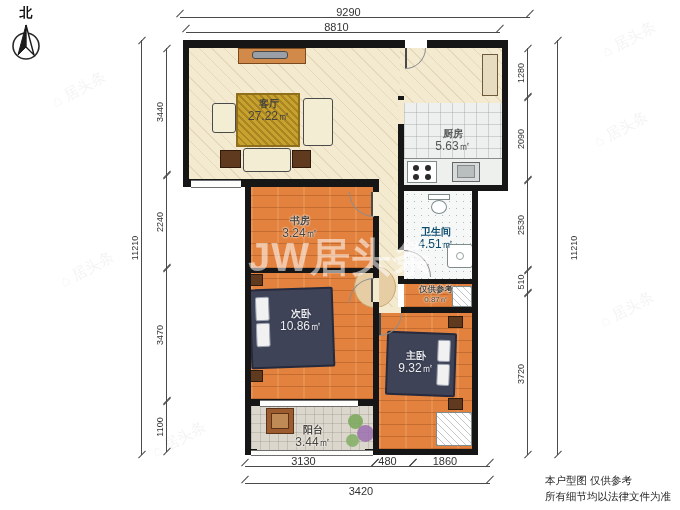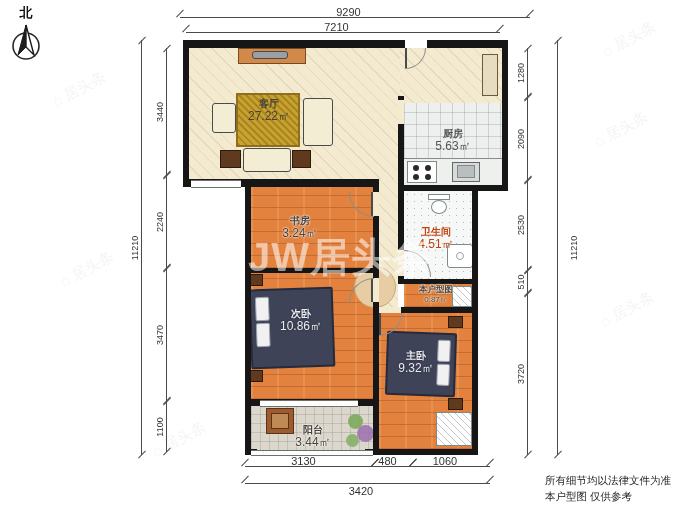--- a/index.html
+++ b/index.html
@@ -177,46 +177,46 @@
   <span class="rarea">27.22㎡</span>
 </div>
 <div class="rlabel" style="left:408px;top:128px;width:90px;color:#555;">
   <span class="rname">厨房</span>
   <span class="rarea">5.63㎡</span>
 </div>
 <div class="rlabel halo" style="left:270px;top:215px;width:60px;">
   <span class="rname">书房</span>
   <span class="rarea">3.24㎡</span>
 </div>
-<div class="rlabel" style="left:400px;top:226px;width:72px;color:#c2410c;">
+<div class="rlabel" style="left:400px;top:226px;width:72px;color:#0c4a6e;">
   <span class="rname">卫生间</span>
   <span class="rarea">4.51㎡</span>
 </div>
 <div class="rlabel halo" style="left:400px;top:285px;width:72px;font-size:8px;">
-  <span class="rname" style="font-size:8.5px;">本户型图</span>
+  <span class="rname" style="font-size:8.5px;">仅供参考</span>
   <span class="rarea" style="font-size:8px;">0.87㎡</span>
 </div>
 <div class="rlabel on-bed" style="left:270px;top:308px;width:62px;">
   <span class="rname">次卧</span>
   <span class="rarea">10.86㎡</span>
 </div>
 <div class="rlabel on-bed" style="left:388px;top:350px;width:56px;">
   <span class="rname">主卧</span>
   <span class="rarea">9.32㎡</span>
 </div>
 <div class="rlabel halo" style="left:284px;top:424px;width:58px;">
   <span class="rname">阳台</span>
   <span class="rarea">3.44㎡</span>
 </div>
 
 <div class="dim dim-h" style="left:180px;top:17px;width:350px;">
     <span class="dlab">9290</span>
   </div>
 <div class="dim dim-h" style="left:186px;top:32px;width:314px;">
-    <span class="dlab">7210</span>
+    <span class="dlab">8810</span>
   </div>
 
 <div class="dim dim-v" style="left:141px;top:40px;height:415px;">
     <span class="dlab">11210</span>
   </div>
 <div class="dim dim-v" style="left:166px;top:48px;height:127px;">
     <span class="dlab">3440</span>
   </div>
 <div class="dim dim-v" style="left:166px;top:175px;height:93px;">
     <span class="dlab">2240</span>
@@ -247,30 +247,30 @@
     <span class="dlab" style="left:auto;right:-16px;transform:translate(50%,-50%) rotate(-90deg);">11210</span>
   </div>
 
 <div class="dim dim-h" style="left:245px;top:466px;width:130px;">
     <span class="dlab">3130</span>
   </div>
 <div class="dim dim-h" style="left:375px;top:466px;width:38px;">
     <span class="dlab">480</span>
   </div>
 <div class="dim dim-h" style="left:413px;top:466px;width:77px;">
-    <span class="dlab">1060</span>
+    <span class="dlab">1860</span>
   </div>
 <div class="dim dim-h" style="left:245px;top:483px;width:245px;">
     <span class="dlab" style="top:1px;">3420</span>
   </div>
 
 <div class="wm-center" style="left:248px;top:230px;">JW居头条</div>
 <div class="wm-tile" style="left:50px;top:80px;"><span>⌂</span> <span>居头条</span></div>
 <div class="wm-tile" style="left:592px;top:120px;"><span>⌂</span> <span>居头条</span></div>
 <div class="wm-tile" style="left:58px;top:260px;"><span>⌂</span> <span>居头条</span></div>
 <div class="wm-tile" style="left:598px;top:300px;"><span>⌂</span> <span>居头条</span></div>
 <div class="wm-tile" style="left:150px;top:430px;"><span>⌂</span> <span>居头条</span></div>
 <div class="wm-tile" style="left:600px;top:30px;"><span>⌂</span> <span>居头条</span></div>
 
 <div class="disclaimer" style="left:545px;top:472px;width:134px;">
+  <div>本户型图 仅供参考</div>
   <div>所有细节均以法律文件为准</div>
-  <div>本户型图 仅供参考</div>
 </div>
 
 </body></html>

